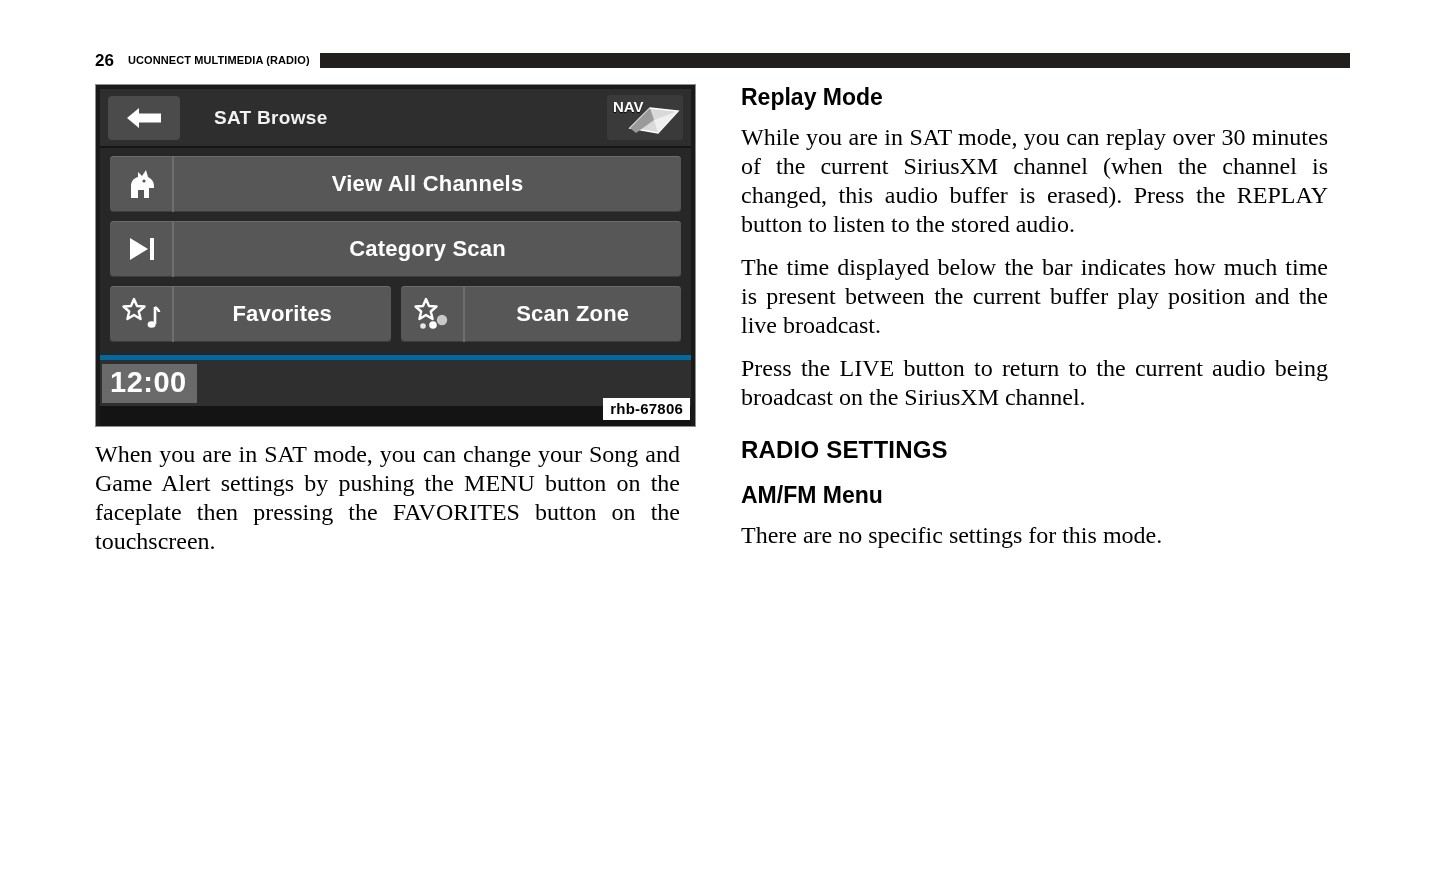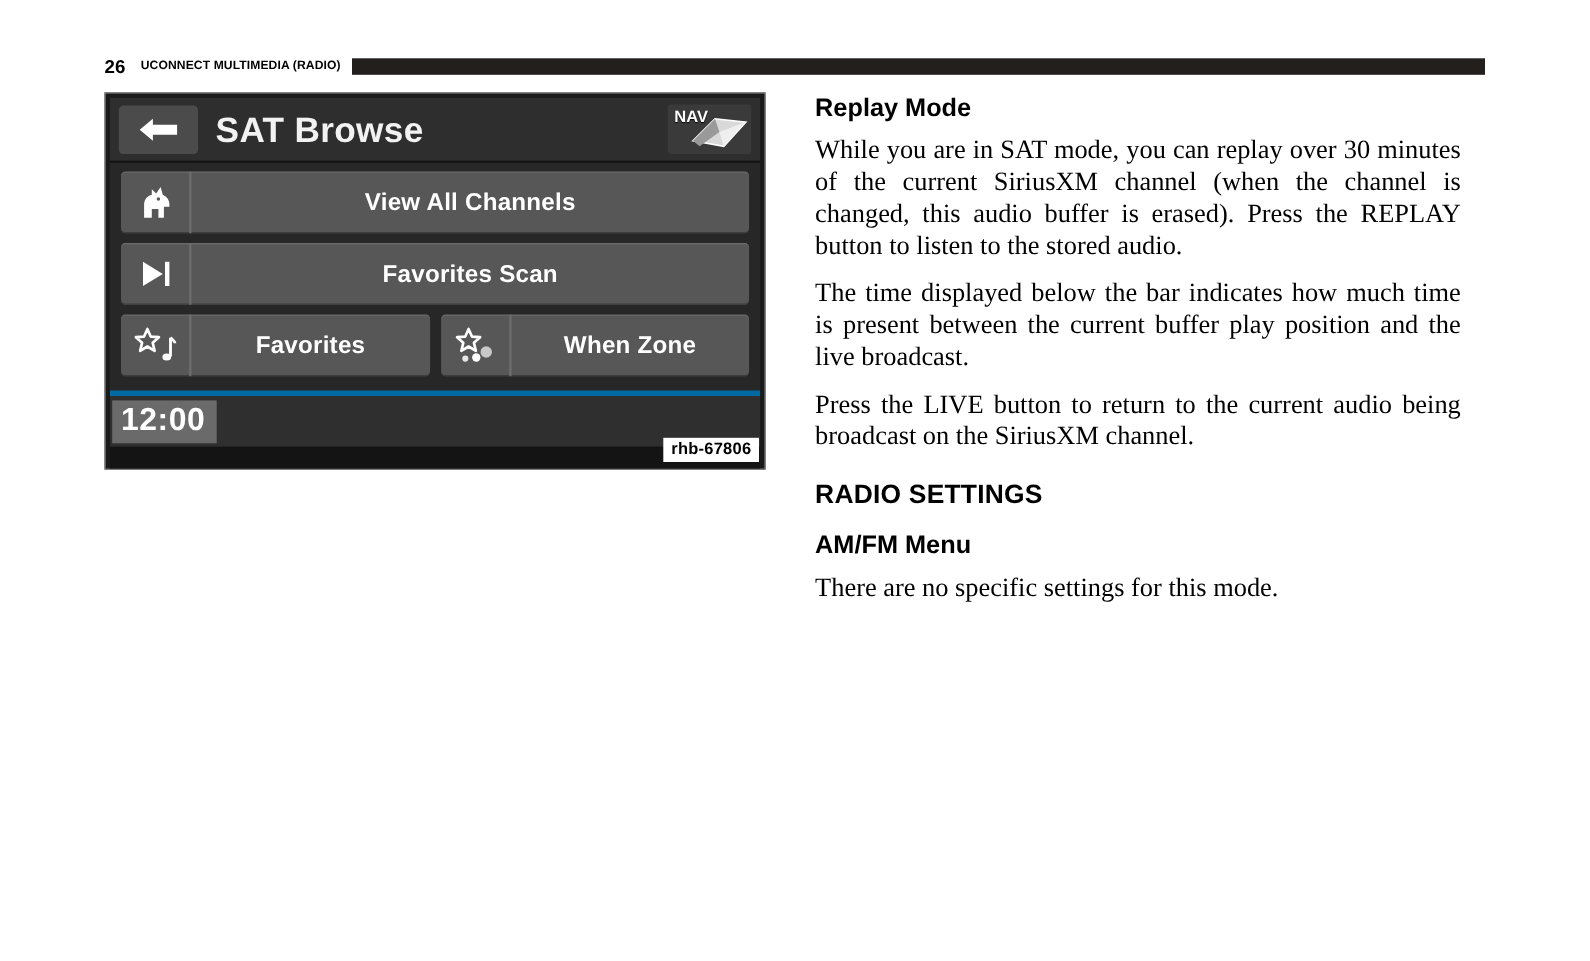--- a/index.html
+++ b/index.html
@@ -106,22 +106,22 @@
     flex: none;
   }
   .back-arrow {
     width: 38px;
     height: 24px;
   }
   .screen-title {
     color: #f2f2f2;
     font-family: "Liberation Sans", sans-serif;
     font-weight: bold;
-    font-size: 32px;
-    margin-left: 16px;
+    font-size: 19px;
+    margin-left: 34px;
     letter-spacing: 0.3px;
     line-height: 1;
   }
   .nav-button {
     position: absolute;
     right: 8px;
     top: 6px;
     width: 76px;
     height: 45px;
     background: #3a3a3a;
@@ -314,21 +314,21 @@
         </div>
 
         <div class="btn-row">
           <div class="tile">
             <span class="tile-icon">
               <svg width="30" height="26" viewBox="0 0 30 26">
                 <polygon points="4,2 22,13 4,24" fill="#ffffff"></polygon>
                 <rect x="24" y="2" width="4" height="22" fill="#ffffff"></rect>
               </svg>
             </span>
-            <span class="tile-label">Favorites Scan</span>
+            <span class="tile-label">Category Scan</span>
           </div>
         </div>
 
         <div class="btn-row">
           <div class="tile">
             <span class="tile-icon">
               <svg width="40" height="34" viewBox="0 0 40 34">
                 <path d="M13 2 L16 9 L23.5 9.5 L17.8 14.5 L19.6 22 L13 18 L6.4 22 L8.2 14.5 L2.5 9.5 L10 9 Z" fill="none" stroke="#ffffff" stroke-width="2.4" stroke-linejoin="round"></path>
                 <path d="M34 10 L34 27" stroke="#ffffff" stroke-width="2.6"></path>
                 <path d="M34 10 C36.5 12 38 13 38 15" stroke="#ffffff" stroke-width="2.6" fill="none"></path>
@@ -339,36 +339,37 @@
           </div>
           <div class="tile">
             <span class="tile-icon">
               <svg width="40" height="34" viewBox="0 0 40 34">
                 <path d="M14 2 L17 9 L24.5 9.5 L18.8 14.5 L20.6 22 L14 18 L7.4 22 L9.2 14.5 L3.5 9.5 L11 9 Z" fill="none" stroke="#ffffff" stroke-width="2.4" stroke-linejoin="round"></path>
                 <circle cx="30" cy="23" r="5.2" fill="#c9c9c9"></circle>
                 <circle cx="21" cy="28" r="3.8" fill="#ffffff"></circle>
                 <circle cx="11" cy="29" r="2.8" fill="#e6e6e6"></circle>
               </svg>
             </span>
-            <span class="tile-label">When Zone</span>
+            <span class="tile-label">Scan Zone</span>
           </div>
         </div>
 
       </div>
 
       <div class="screen-statusbar">
         <span class="clock">12:00</span>
       </div>
 
       <div class="screen-footer"></div>
     </div>
 
     <span class="figure-code">rhb-67806</span>
   </div>
 
+  <p class="body-text">When you are in SAT mode, you can change your Song and Game Alert settings by pushing the MENU button on the faceplate then pressing the FAVORITES button on the touchscreen.</p>
 </div>
 
 <div class="col-right">
   <h2 class="head-bold">Replay Mode</h2>
   <p class="body-text">While you are in SAT mode, you can replay over 30 minutes of the current SiriusXM channel (when the channel is changed, this audio buffer is erased). Press the REPLAY button to listen to the stored audio.</p>
   <p class="body-text">The time displayed below the bar indicates how much time is present between the current buffer play position and the live broadcast.</p>
   <p class="body-text">Press the LIVE button to return to the current audio being broadcast on the SiriusXM channel.</p>
   <h2 class="head-caps">RADIO SETTINGS</h2>
   <h2 class="head-sub">AM/FM Menu</h2>
   <p class="body-text">There are no specific settings for this mode.</p>

